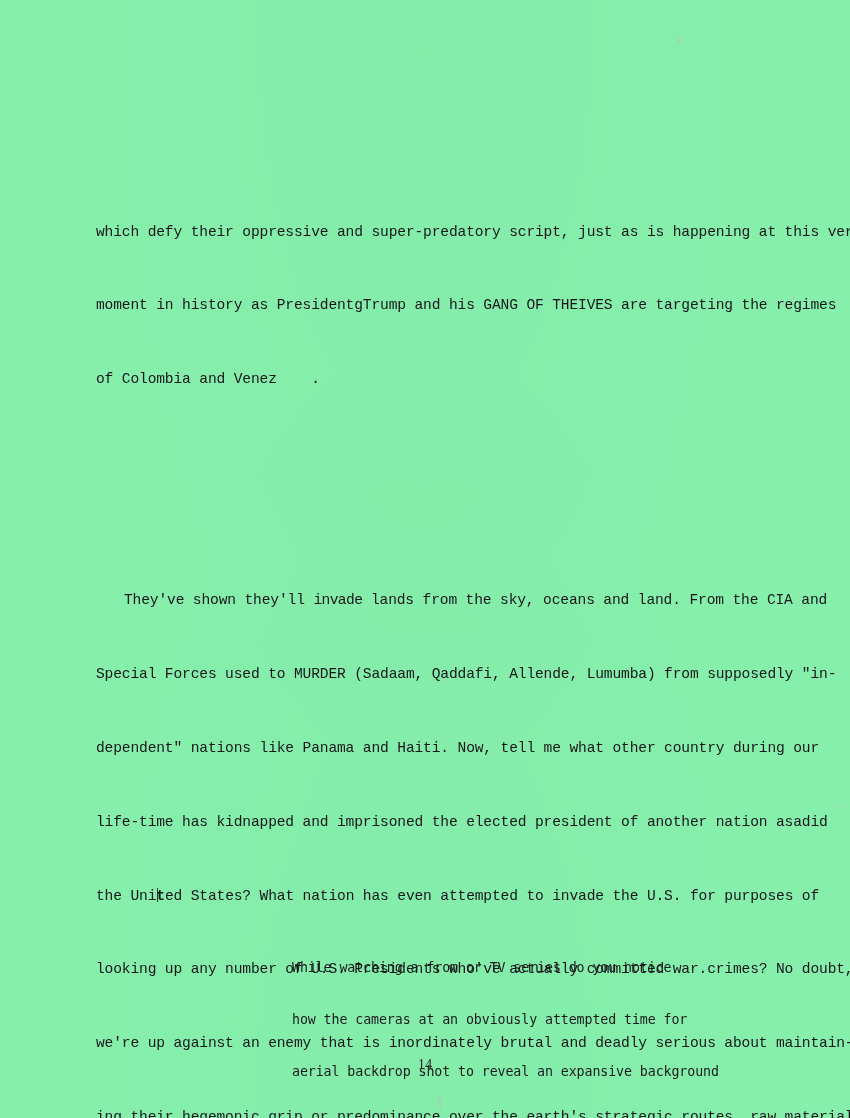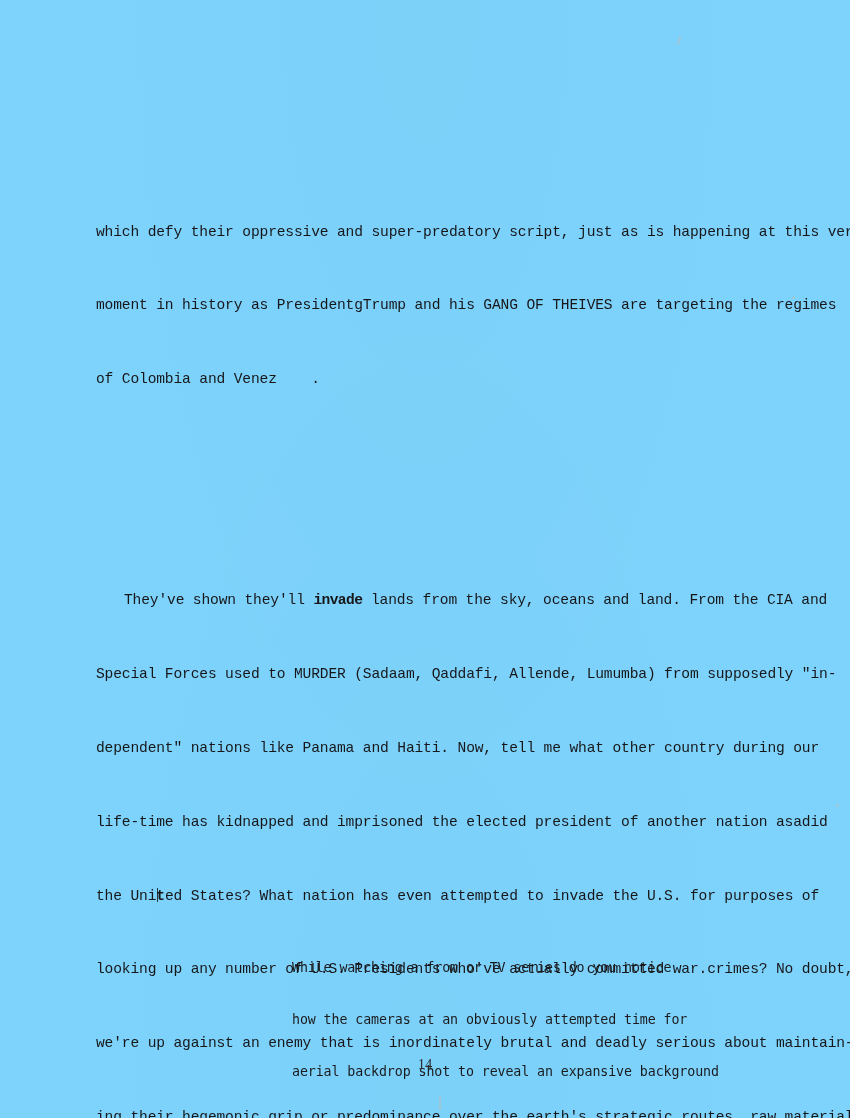--- a/index.html
+++ b/index.html
@@ -12,21 +12,21 @@
     height: 1118px;
     position: relative;
     overflow: hidden;
     font-family: "Liberation Mono", "DejaVu Sans Mono", monospace;
   }
 
   
   #page {
     position: absolute;
     inset: 0;
-    background: #7dd3fc;
+    background: #86efac;
     overflow: hidden;
   }
 
   
   #page::before {
     content: "";
     position: absolute;
     left: 0; top: 0; right: 0; bottom: 0;
     background:
       radial-gradient(ellipse at 50% 0%, rgba(0,0,0,0.012), rgba(0,0,0,0) 60%),
@@ -53,21 +53,21 @@
   #body-text .ln {
     display: block;
     white-space: pre;
     height: 24.6px;
   }
   
   .indent { display: inline-block; width: 28px; }
 
   
   .ovr {
-    font-weight: bold;
+    font-weight: normal;
     letter-spacing: -0.6px;
   }
   
   .strikechar {
     position: relative;
     font-weight: bold;
   }
   .strikechar::after {
     content: "";
     position: absolute;

